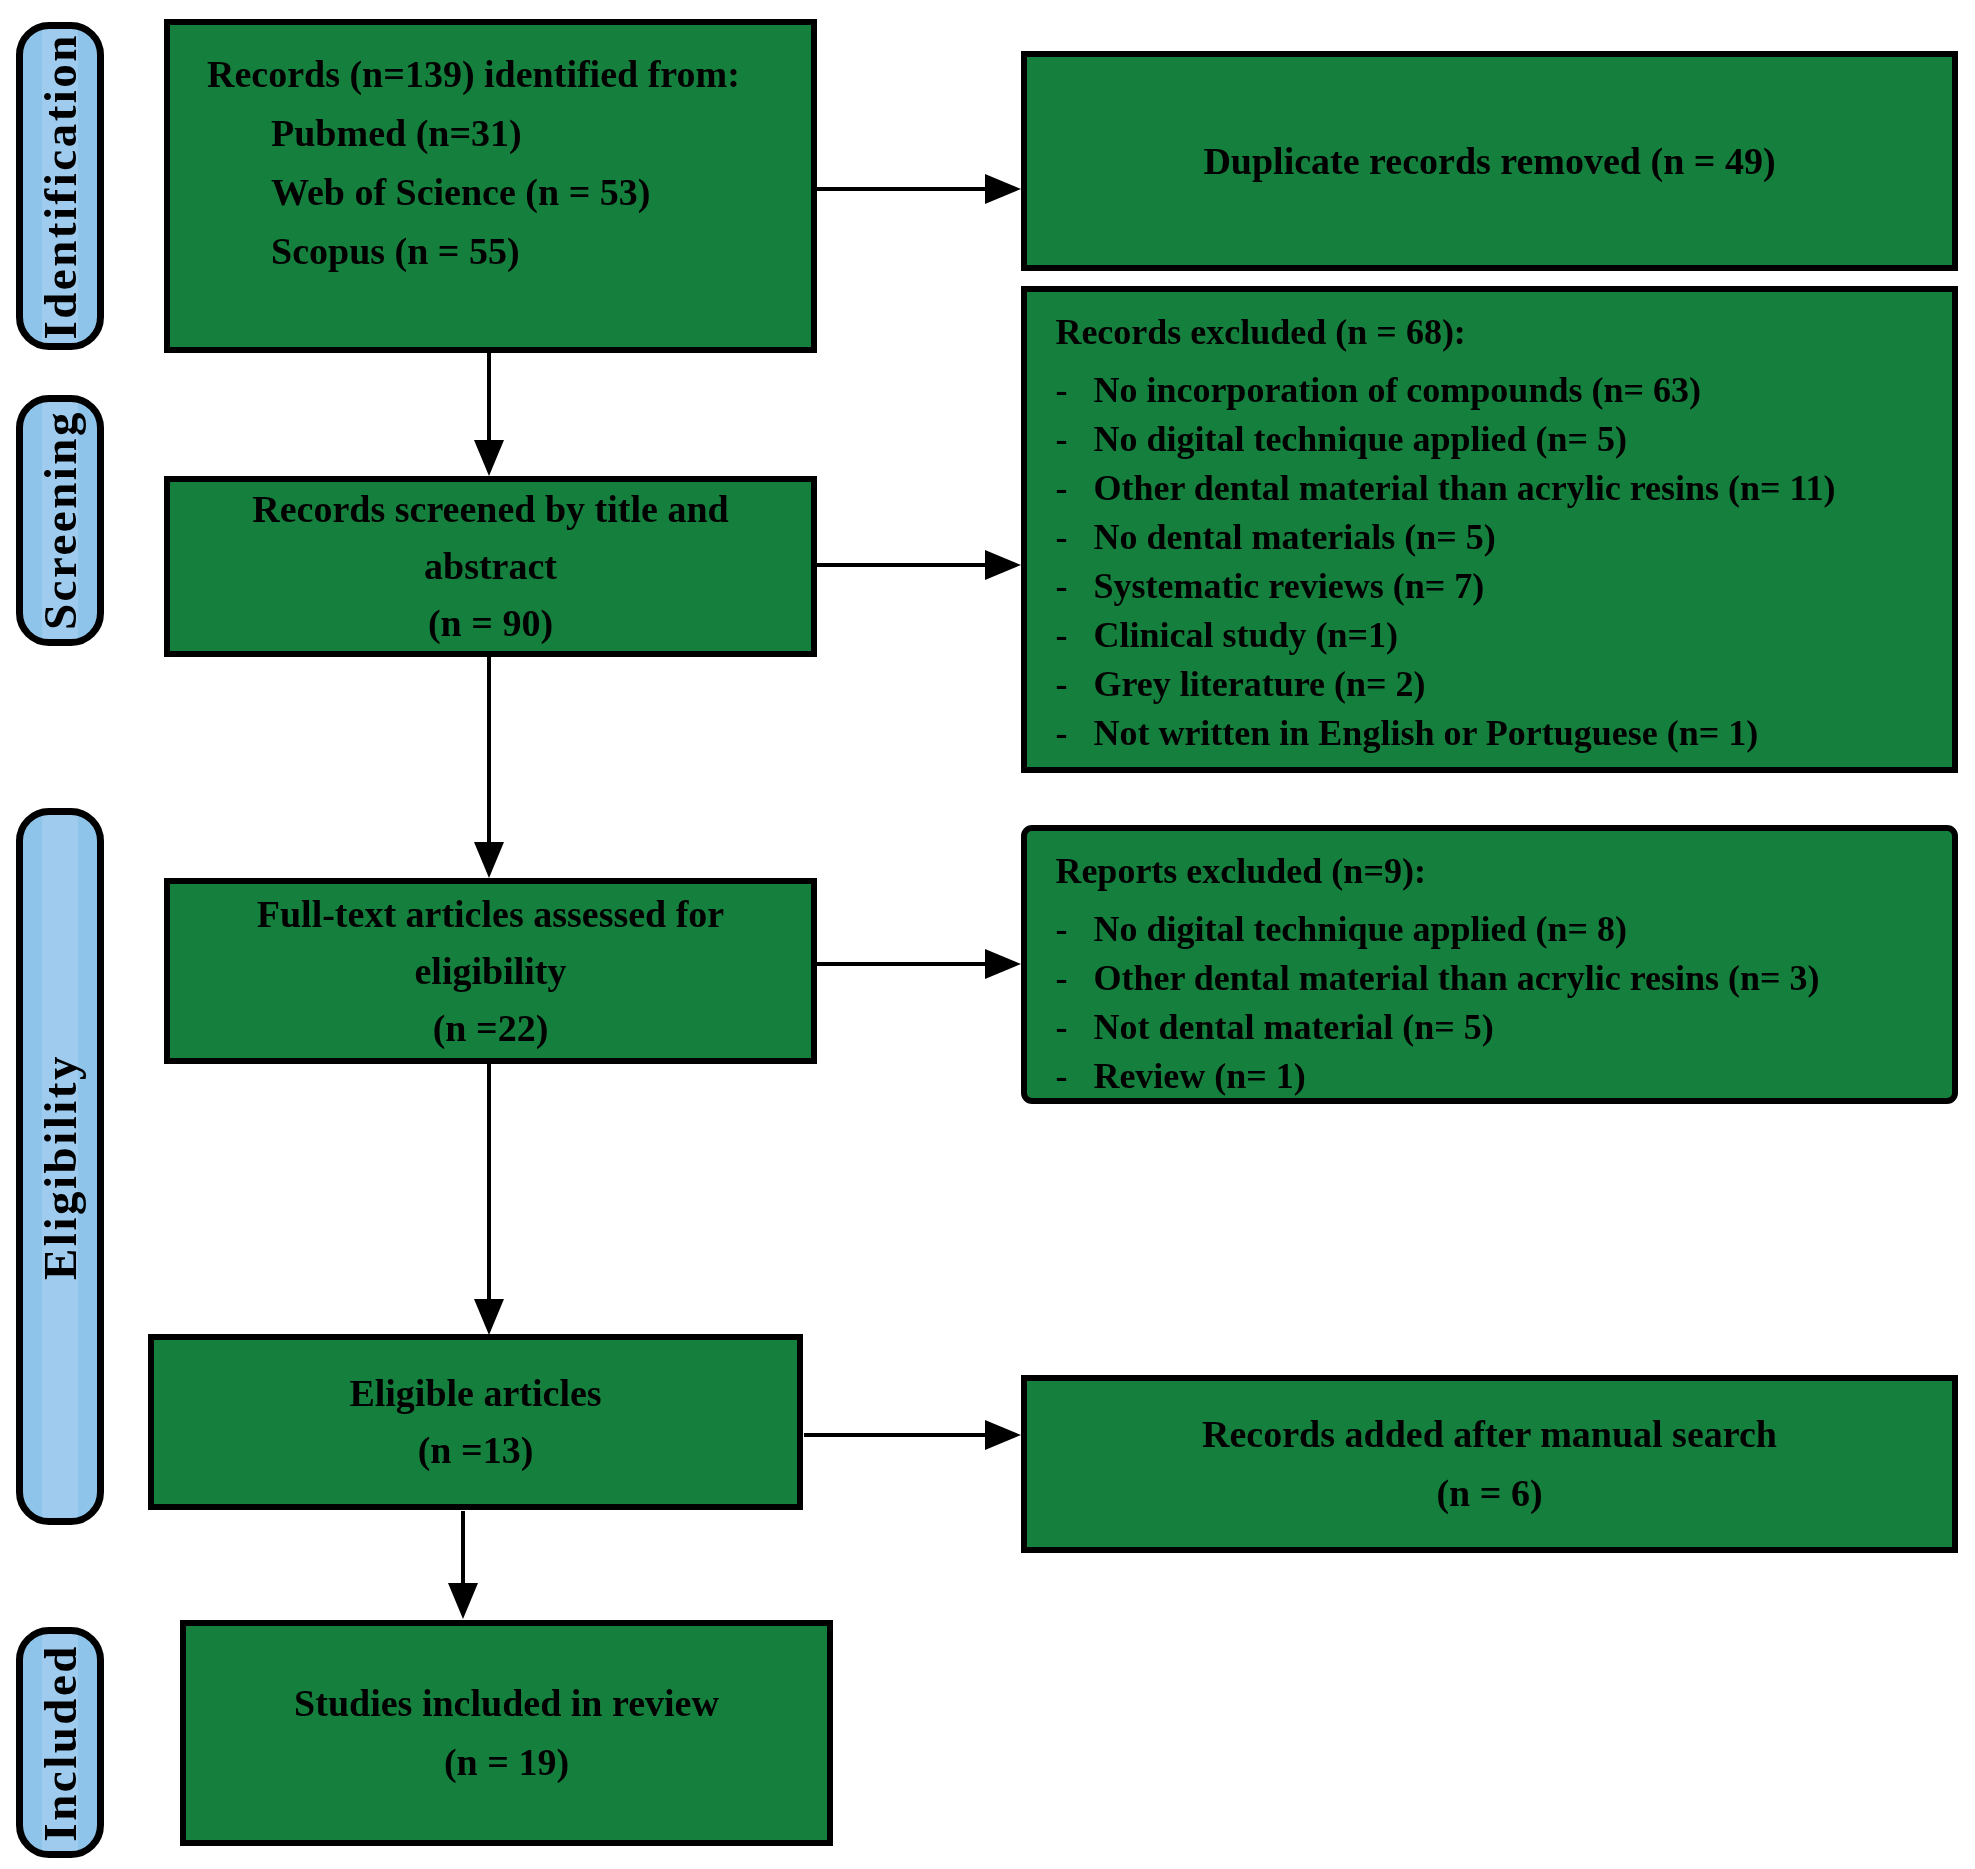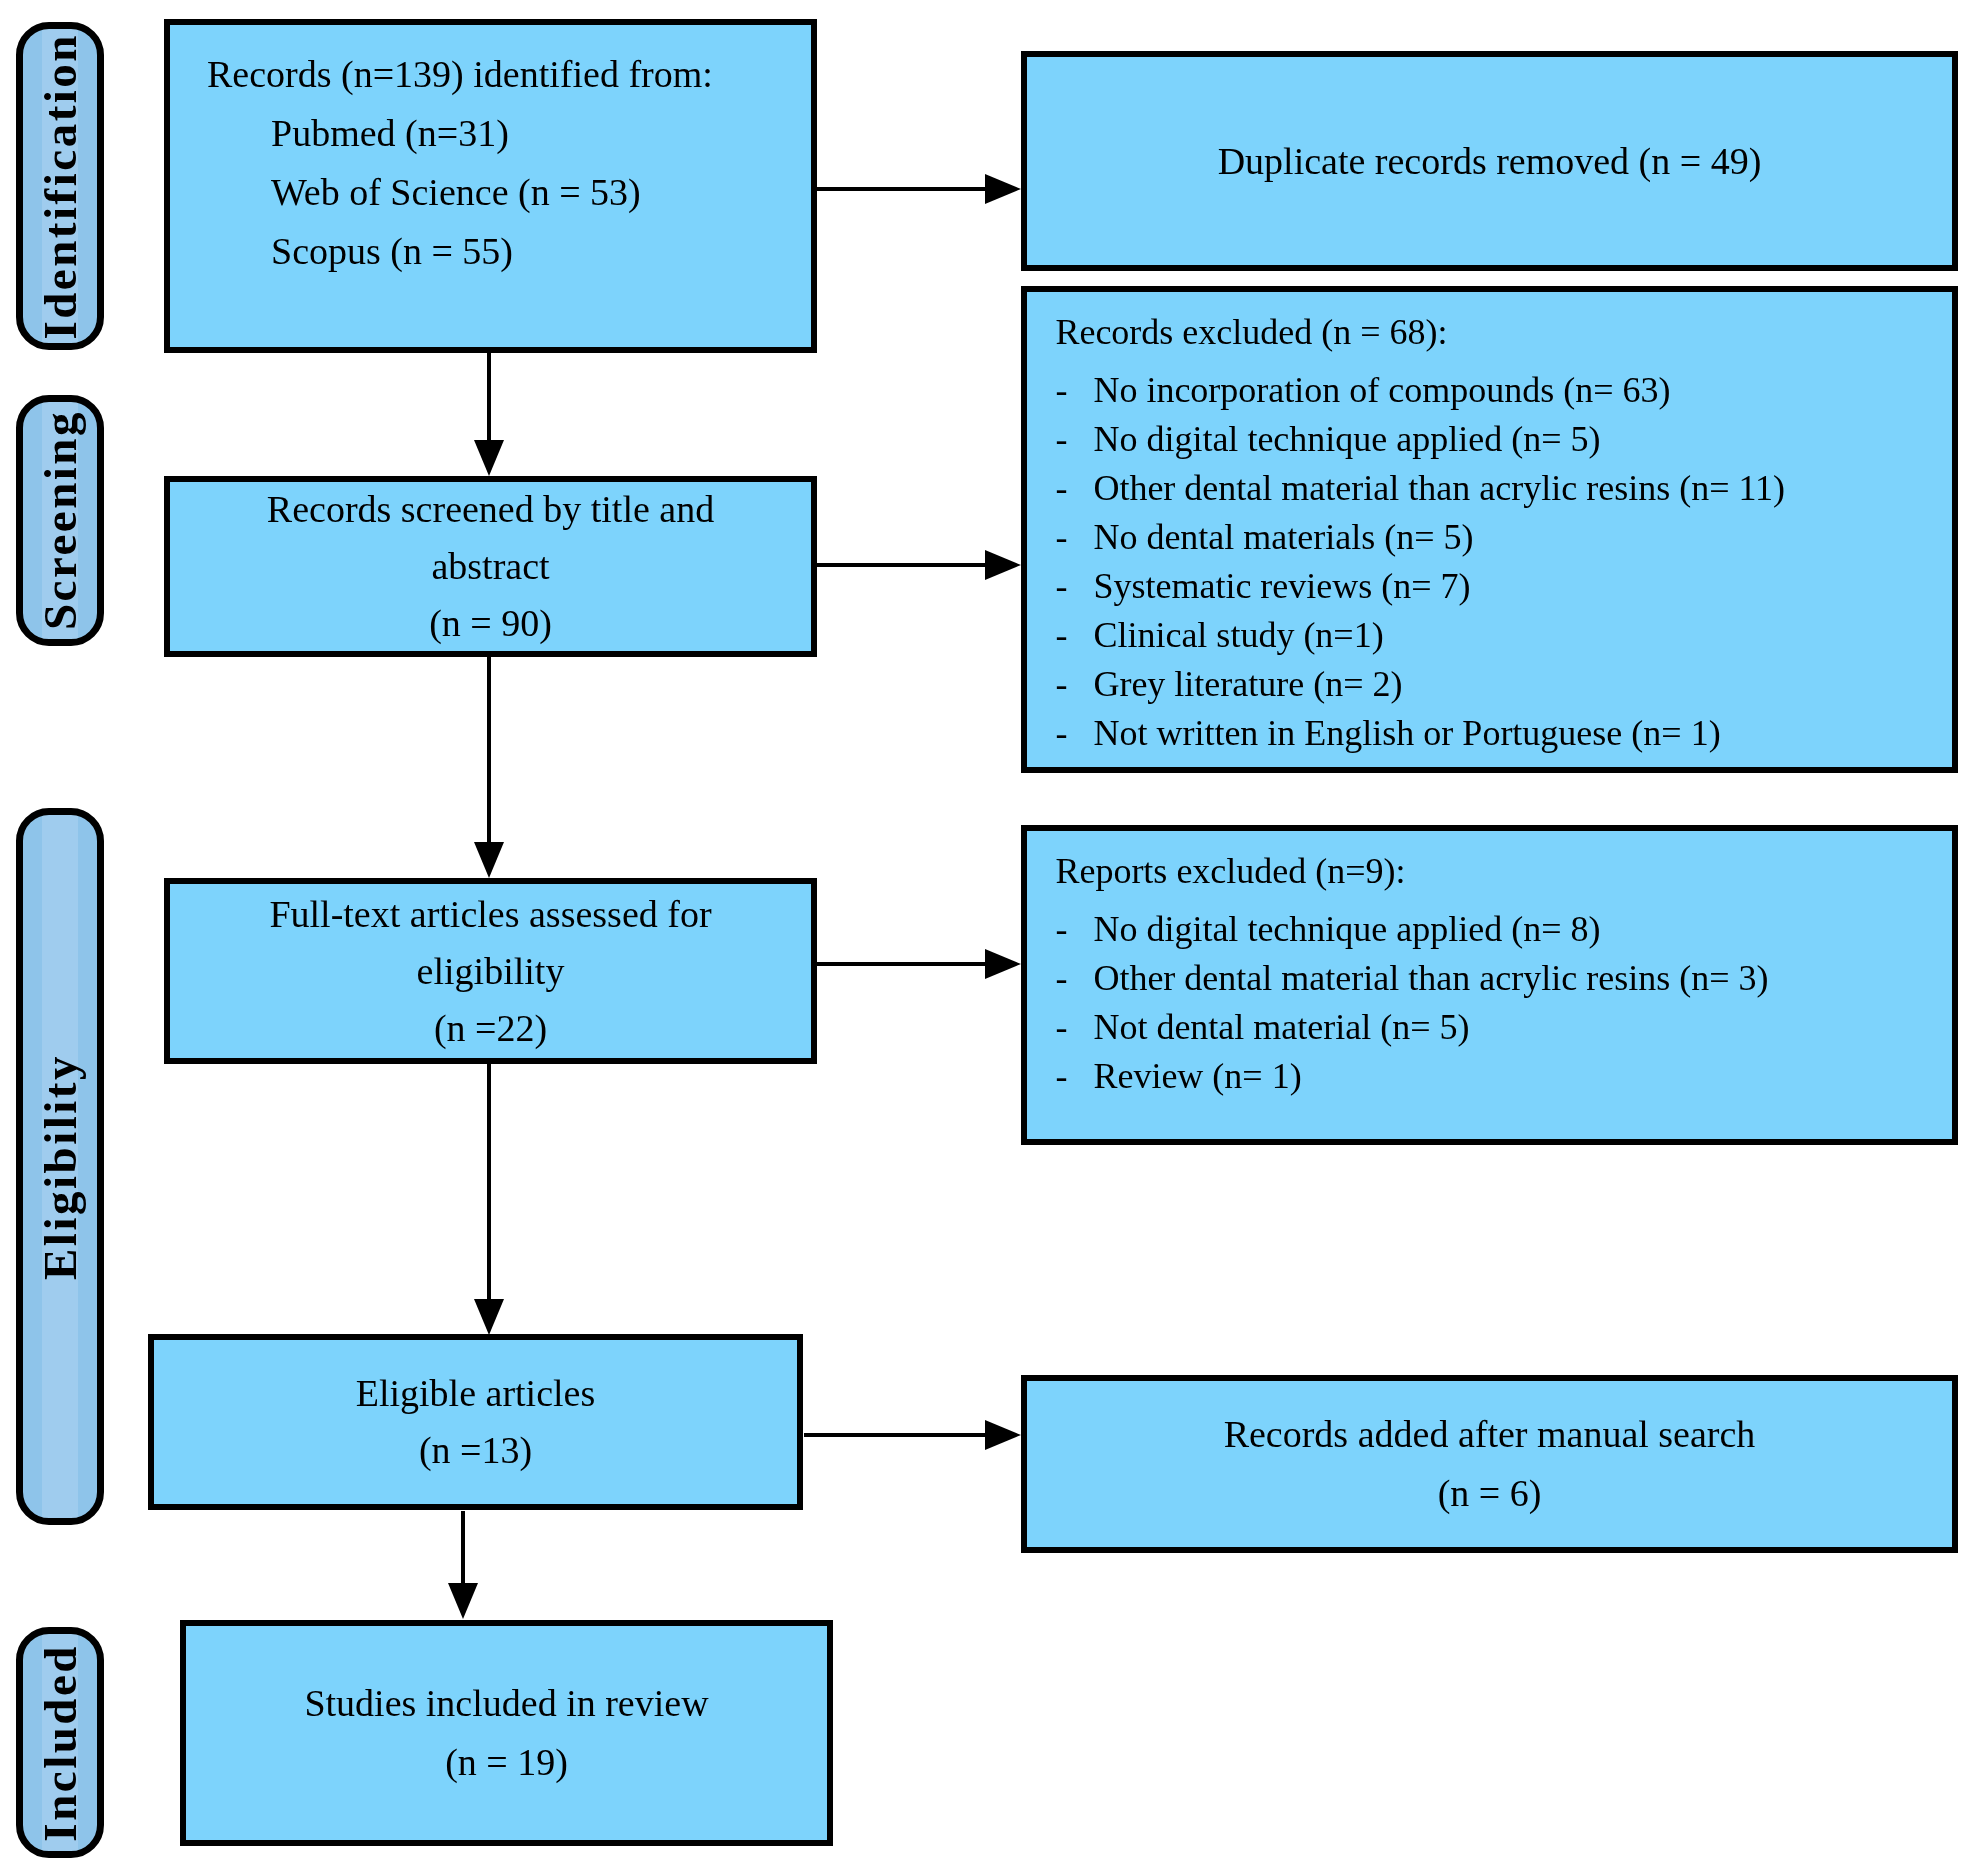--- a/index.html
+++ b/index.html
@@ -38,23 +38,24 @@
     white-space: nowrap;
   }
   #stage-identification { top: 22px;   height: 328px; }
   #stage-screening      { top: 395px;  height: 251px; }
   #stage-eligibility    { top: 808px; height: 717px; }
   #stage-included       { top: 1627px; height: 231px; }
 
   
   .fbox {
     position: absolute;
-    background: #7dd3fc;
+    background: #15803d;
     border: 6.2px solid #000000;
     font-size: 38px;
+    font-weight: bold;
   }
   .centered {
     display: flex;
     flex-direction: column;
     align-items: center;
     justify-content: center;
     text-align: center;
     line-height: 57px;
   }
   #box-identified {
@@ -64,21 +65,21 @@
   }
   #box-identified .src { padding-left: 64px; }
 
   #box-screened  { left: 164px; top: 476px;  width: 653px; height: 181px; }
   #box-fulltext  { left: 164px; top: 878px; width: 653px; height: 186px; }
   #box-eligible  { left: 148px; top: 1334px; width: 655px; height: 176px; }
   #box-included  { left: 180px; top: 1620px; width: 653px; height: 226px; line-height: 59px; }
 
   #box-duplicates   { left: 1021px; top: 51px;   width: 937px; height: 220px; }
   #box-rec-excluded { left: 1021px; top: 286px;  width: 937px; height: 487px; }
-  #box-rep-excluded { left: 1021px; top: 825px; width: 937px; height: 320px; }
+  #box-rep-excluded { left: 1021px; top: 825px; width: 937px; height: 279px; border-radius: 11px; }
   #box-manual       { left: 1021px; top: 1375px; width: 937px; height: 178px; line-height: 59px; }
 
   .listbox {
     font-size: 36px;
     line-height: 49px;
     padding: 16px 17.3px 0 28.4px;
   }
   .listbox .ltitle { margin-bottom: 8.7px; }
   .excl-item { display: flex; }
   .excl-item .dash { width: 38px; flex: 0 0 auto; }

